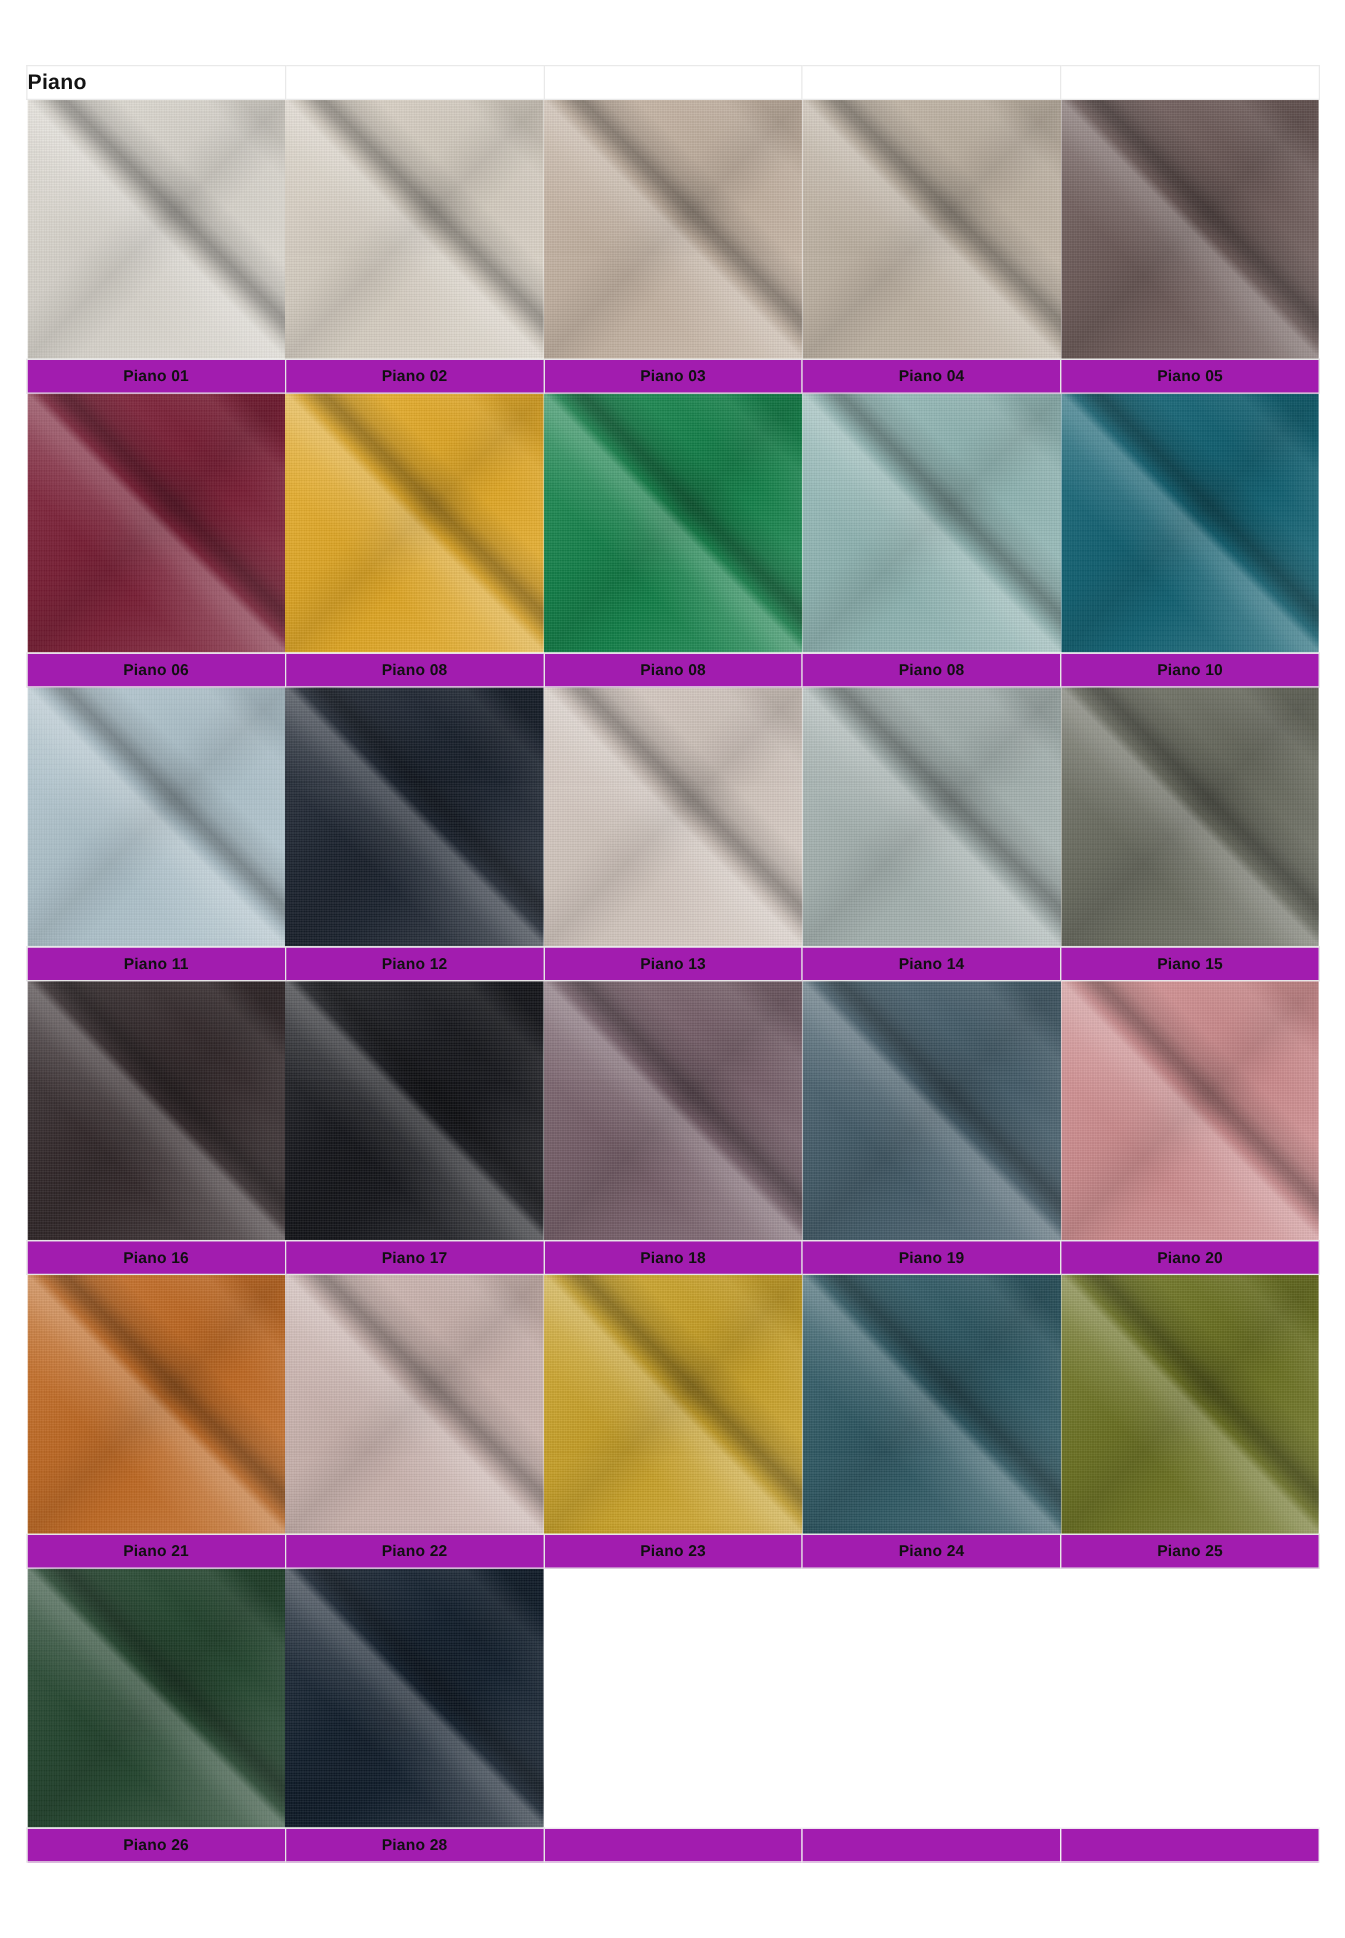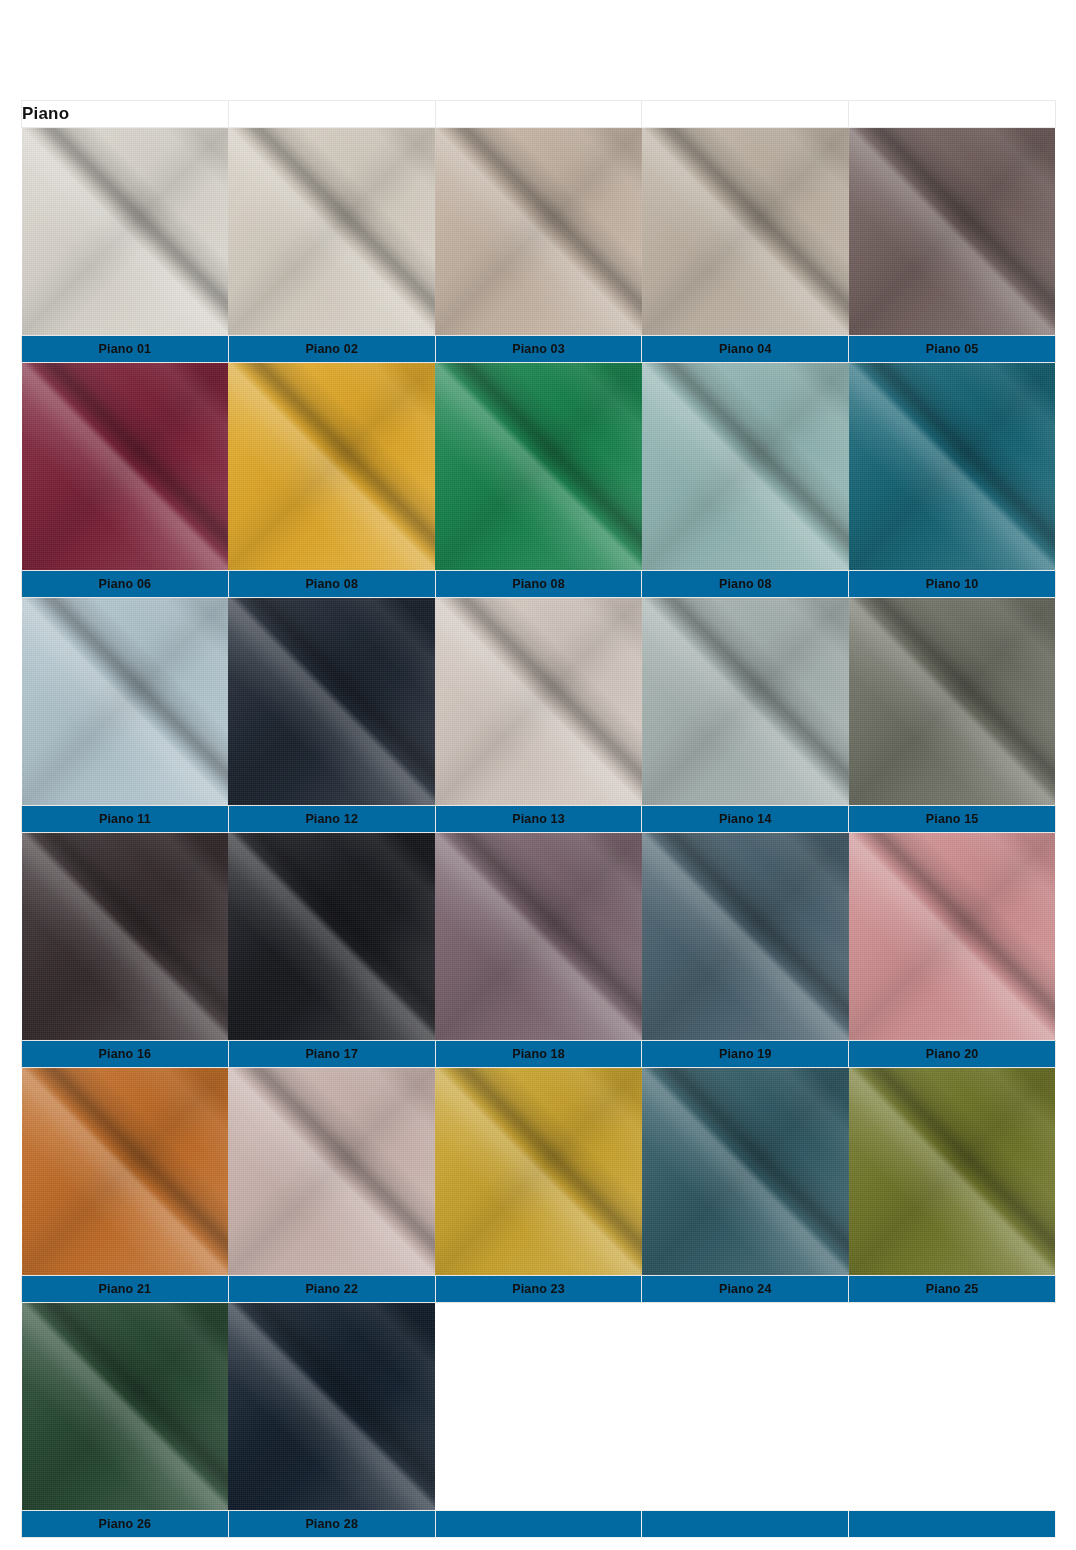--- a/index.html
+++ b/index.html
@@ -11,21 +11,20 @@
   }
   #sheet{
     position:absolute;
     left:21px; top:52px;
     width:1034px;
   }
   table.catalog{
     border-collapse:collapse;
     table-layout:fixed;
     width:1034px;
-    margin-top:48px;
   }
   table.catalog col{width:206.8px;}
 
   
   tr.header-row td{
     height:26px;
     border:1px solid #e9e9e9;
     background:#ffffff;
     padding:0 0 0 0;
     vertical-align:middle;
@@ -106,21 +105,21 @@
     opacity:0.30;
     background-image:
       repeating-linear-gradient(0deg,   rgba(255,255,255,0.16) 0 1px, rgba(0,0,0,0.10) 1px 2px),
       repeating-linear-gradient(90deg,  rgba(255,255,255,0.10) 0 1px, rgba(0,0,0,0.08) 1px 2px);
   }
 
   
   tr.label-row td{
     height:26px;
     border:1px solid #e6e6e6;
-    background:#0369a1;
+    background:#a21caf;
     text-align:center;
     vertical-align:middle;
     font-size:12.5px;
     font-weight:bold;
     color:#101010;
     letter-spacing:0.15px;
     padding:0;
   }
   tr.label-row td.empty-label{border:1px solid #f2f2f2;}
 </style>

